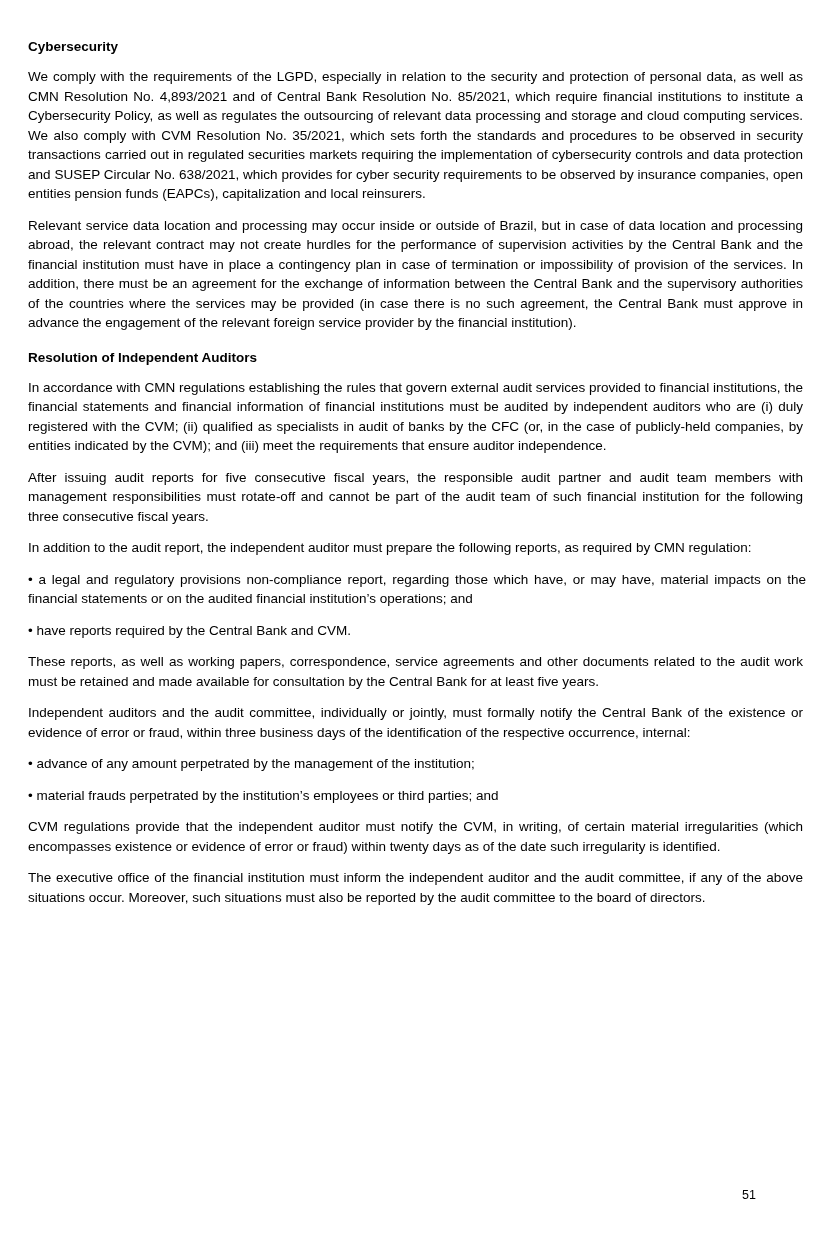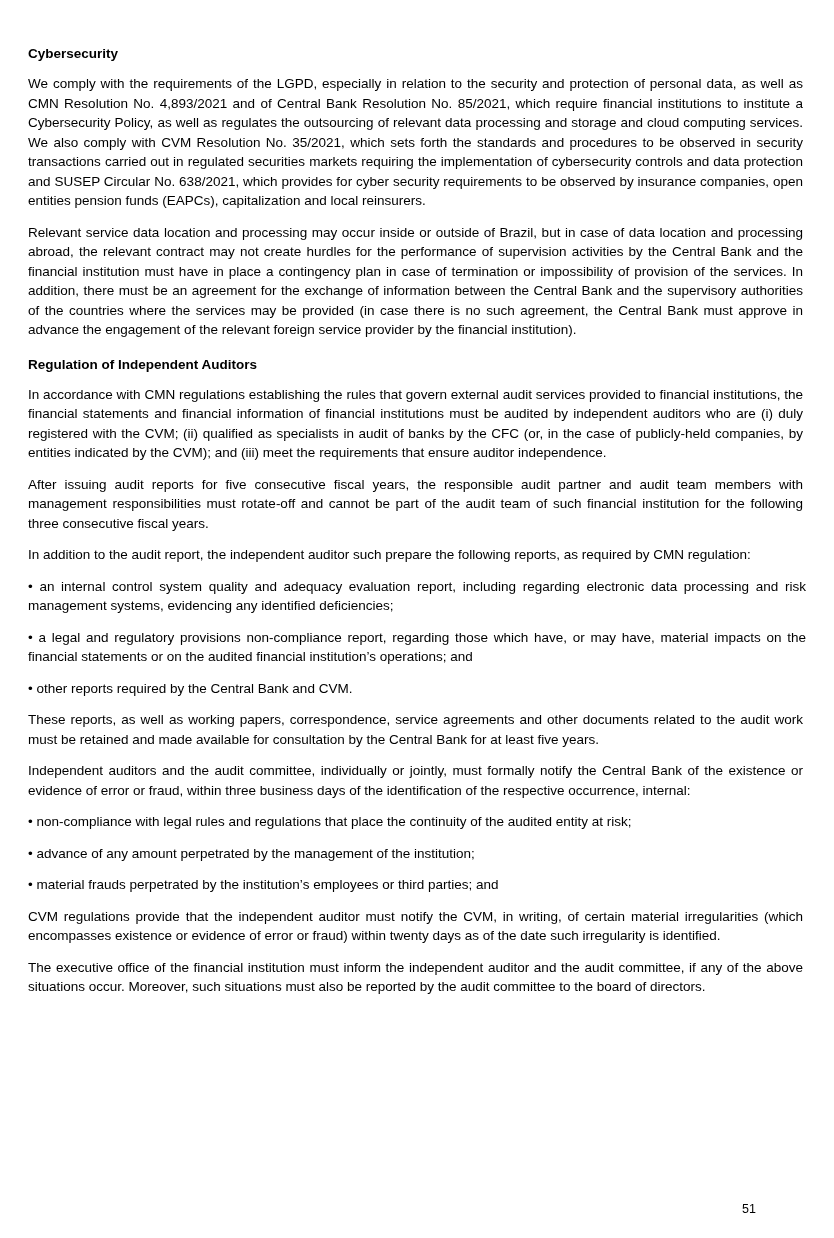--- a/index.html
+++ b/index.html
@@ -15,76 +15,74 @@
     color: #000000;
     overflow: hidden;
   }
   .page {
     padding: 30px 28px 0 28px;
     box-sizing: border-box;
   }
   .doc-heading {
     font-size: 13.5px;
     font-weight: bold;
-    margin: 16px 0 13px 0;
+    margin: 9px 0 13px 0;
     text-align: left;
   }
   .doc-heading.mt {
     margin-top: 17px;
   }
   .doc-paragraph {
     font-size: 13.5px;
     line-height: 19.5px;
     text-align: justify;
     margin: 0 3px 12px 0;
   }
   .doc-bullet {
     font-size: 13.5px;
     line-height: 19.5px;
     text-align: justify;
     margin: 0 0 12px 0;
   }
   .page-number {
     position: absolute;
     right: 78px;
-    bottom: 22px;
+    bottom: 36px;
     font-size: 12.5px;
     color: #000000;
   }
 </style>
 </head>
 <body>
 
 <div class="page">
 
   <h2 class="doc-heading">Cybersecurity</h2>
 
   <p class="doc-paragraph">We comply with the requirements of the LGPD, especially in relation to the security and protection of personal data, as well as CMN Resolution No. 4,893/2021 and of Central Bank Resolution No. 85/2021, which require financial institutions to institute a Cybersecurity Policy, as well as regulates the outsourcing of relevant data processing and storage and cloud computing services. We also comply with CVM Resolution No. 35/2021, which sets forth the standards and procedures to be observed in security transactions carried out in regulated securities markets requiring the implementation of cybersecurity controls and data protection and SUSEP Circular No. 638/2021, which provides for cyber security requirements to be observed by insurance companies, open entities pension funds (EAPCs), capitalization and local reinsurers.</p>
 
   <p class="doc-paragraph">Relevant service data location and processing may occur inside or outside of Brazil, but in case of data location and processing abroad, the relevant contract may not create hurdles for the performance of supervision activities by the Central Bank and the financial institution must have in place a contingency plan in case of termination or impossibility of provision of the services. In addition, there must be an agreement for the exchange of information between the Central Bank and the supervisory authorities of the countries where the services may be provided (in case there is no such agreement, the Central Bank must approve in advance the engagement of the relevant foreign service provider by the financial institution).</p>
 
-  <h2 class="doc-heading mt">Regulation of Independent Auditors</h2>
+  <h2 class="doc-heading mt">Resolution of Independent Auditors</h2>
 
   <p class="doc-paragraph">In accordance with CMN regulations establishing the rules that govern external audit services provided to financial institutions, the financial statements and financial information of financial institutions must be audited by independent auditors who are (i) duly registered with the CVM; (ii) qualified as specialists in audit of banks by the CFC (or, in the case of publicly-held companies, by entities indicated by the CVM); and (iii) meet the requirements that ensure auditor independence.</p>
 
   <p class="doc-paragraph">After issuing audit reports for five consecutive fiscal years, the responsible audit partner and audit team members with management responsibilities must rotate-off and cannot be part of the audit team of such financial institution for the following three consecutive fiscal years.</p>
 
-  <p class="doc-paragraph">In addition to the audit report, the independent auditor such prepare the following reports, as required by CMN regulation:</p>
+  <p class="doc-paragraph">In addition to the audit report, the independent auditor must prepare the following reports, as required by CMN regulation:</p>
 
-  <p class="doc-bullet">• an internal control system quality and adequacy evaluation report, including regarding electronic data processing and risk management systems, evidencing any identified deficiencies;</p>
 
   <p class="doc-bullet">• a legal and regulatory provisions non-compliance report, regarding those which have, or may have, material impacts on the financial statements or on the audited financial institution’s operations; and</p>
 
-  <p class="doc-bullet">• other reports required by the Central Bank and CVM.</p>
+  <p class="doc-bullet">• have reports required by the Central Bank and CVM.</p>
 
   <p class="doc-paragraph">These reports, as well as working papers, correspondence, service agreements and other documents related to the audit work must be retained and made available for consultation by the Central Bank for at least five years.</p>
 
   <p class="doc-paragraph">Independent auditors and the audit committee, individually or jointly, must formally notify the Central Bank of the existence or evidence of error or fraud, within three business days of the identification of the respective occurrence, internal:</p>
 
-  <p class="doc-bullet">• non-compliance with legal rules and regulations that place the continuity of the audited entity at risk;</p>
 
   <p class="doc-bullet">• advance of any amount perpetrated by the management of the institution;</p>
 
   <p class="doc-bullet">• material frauds perpetrated by the institution’s employees or third parties; and</p>
 
 
   <p class="doc-paragraph">CVM regulations provide that the independent auditor must notify the CVM, in writing, of certain material irregularities (which encompasses existence or evidence of error or fraud) within twenty days as of the date such irregularity is identified.</p>
 
   <p class="doc-paragraph">The executive office of the financial institution must inform the independent auditor and the audit committee, if any of the above situations occur. Moreover, such situations must also be reported by the audit committee to the board of directors.</p>
 

